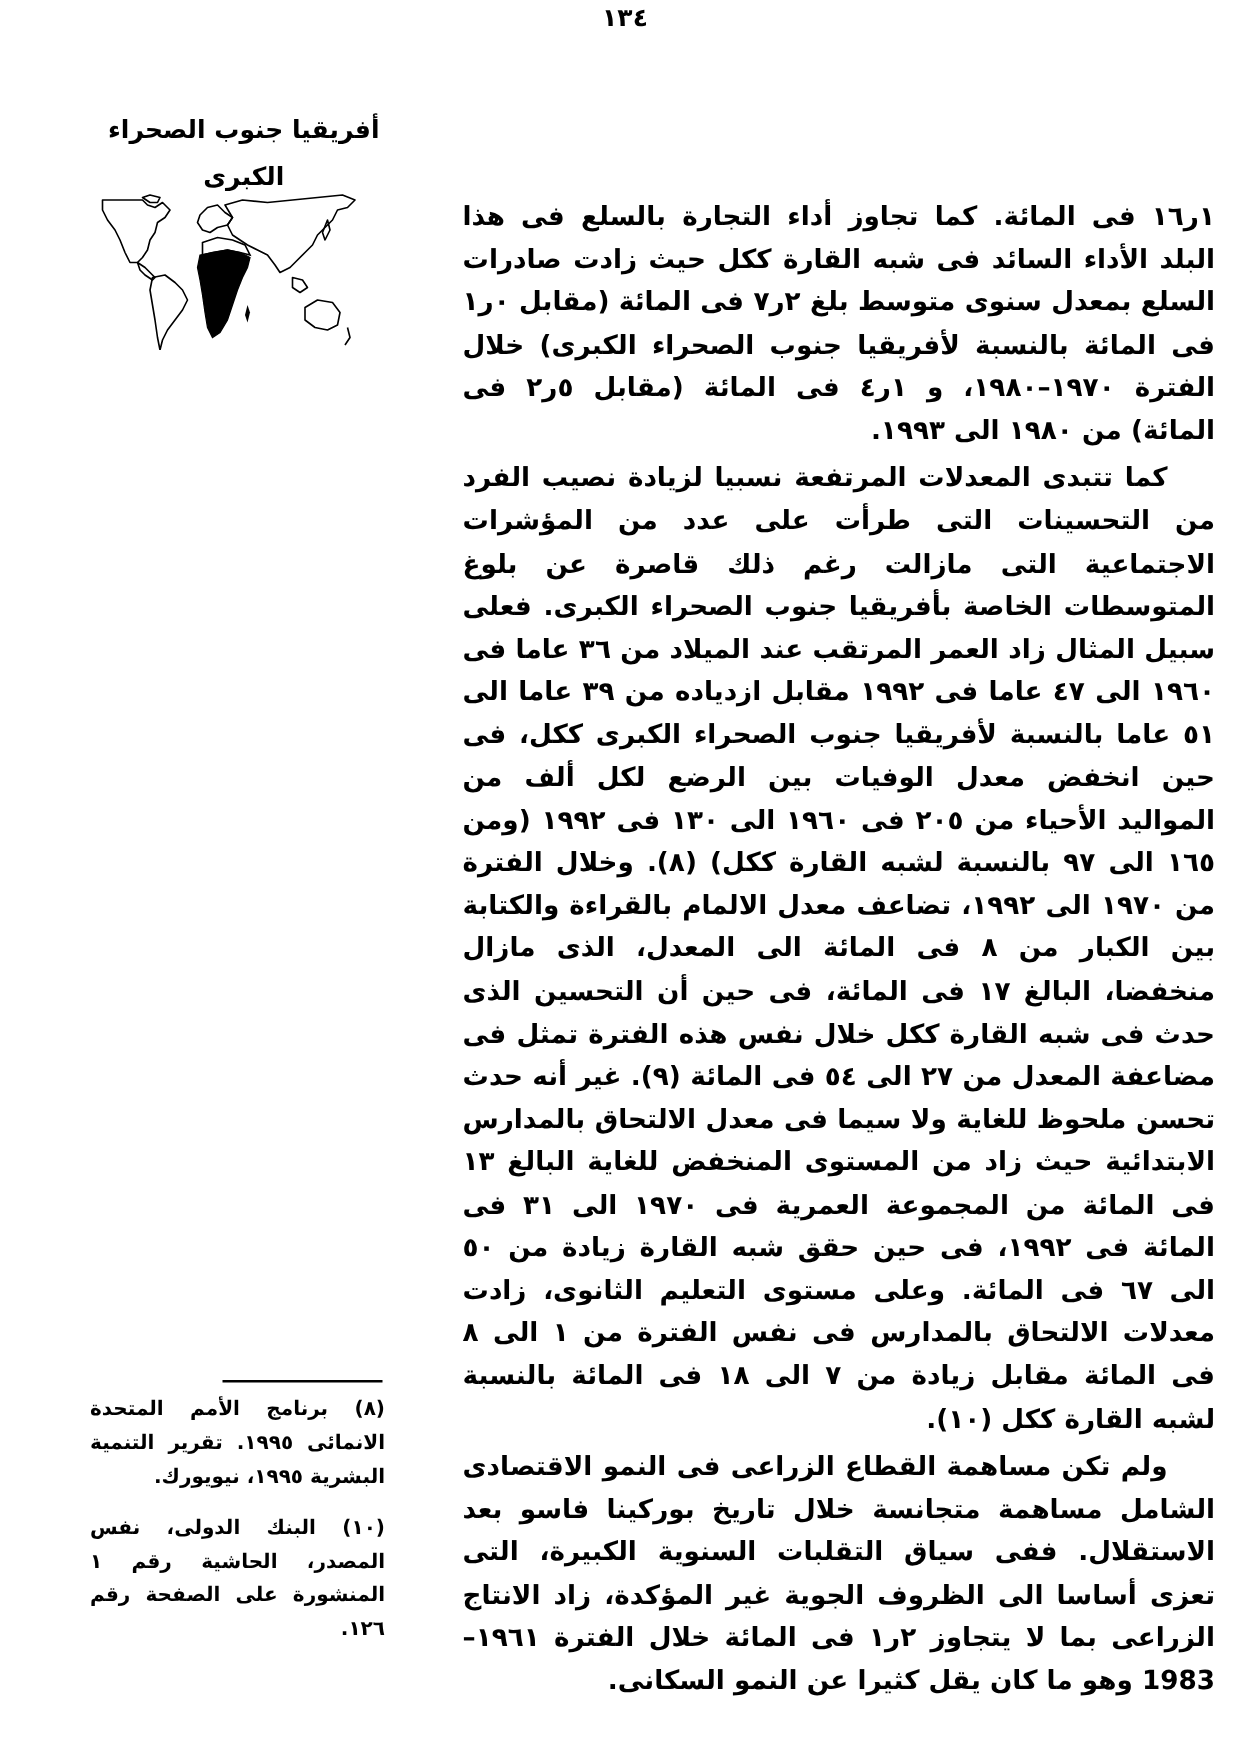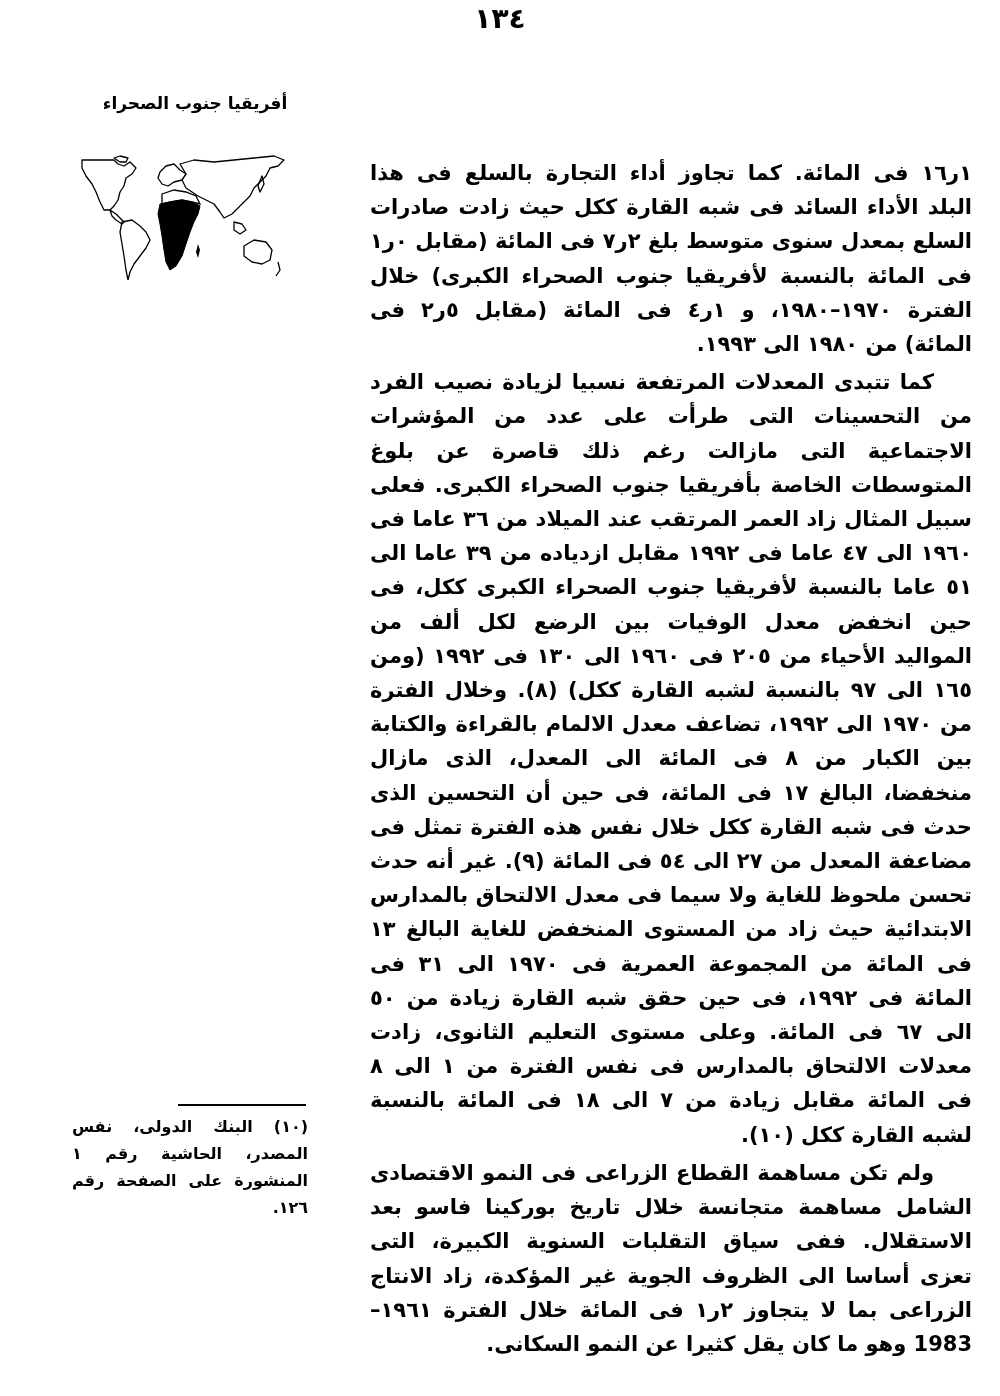--- a/index.html
+++ b/index.html
@@ -2,25 +2,25 @@
 <html><head>
 <meta charset="utf-8">
 <style>
   html, body { margin: 0; padding: 0; background: #ffffff; }
   body {
     width: 1000px; height: 1396px; position: relative; overflow: hidden;
     font-family: "DejaVu Sans", sans-serif; color: #000;
   }
   .page-number {
     position: absolute; top: 2px; left: 0; width: 1000px; text-align: center;
-    font-size: 28px; font-weight: bold; direction: rtl;
+    font-size: 20px; font-weight: bold; direction: rtl;
   }
   .sidebar-title {
     position: absolute; left: 70px; top: 84px; width: 250px;
-    direction: rtl; text-align: center; font-weight: bold; font-size: 17px; line-height: 38px;
+    direction: rtl; text-align: center; font-weight: bold; font-size: 20px; line-height: 38px;
   }
   .map {
     position: absolute; left: 74px; top: 152px; width: 216px; height: 128px;
   }
   .main-text {
     position: absolute; left: 366px; top: 152px; width: 610px;
     direction: rtl; text-align: justify; text-align-last: right;
     font-size: 21px; line-height: 34.2px; font-weight: bold;
   }
   .main-text p { margin: 4px; }
@@ -35,20 +35,21 @@
   }
   .footnotes p { margin: 0 0 14px 0; }
 </style>
 </head>
 <body>
 
 <div class="page-number">١٣٤</div>
 
 <div class="sidebar-title">
   <div>أفريقيا جنوب الصحراء</div>
+  <div>الكبرى</div>
 </div>
 
 <svg class="map" viewBox="0 0 216 128" xmlns="http://www.w3.org/2000/svg">
   <g fill="none" stroke="#000" stroke-width="1.3" stroke-linejoin="round">
 
     <path d="M8,8 L40,8 L44,12 L50,14 L56,10 L62,16 L58,22 L52,26 L50,34 L46,40 L44,48 L40,54 L36,58 L30,58 L26,50 L22,40 L18,32 L12,24 L8,16 Z"></path>
 
     <path d="M40,6 L46,4 L54,6 L52,10 L46,10 Z"></path>
 
     <path d="M36,58 L42,62 L46,66 L50,70 L48,72 L42,68 L38,64 Z"></path>
@@ -75,14 +76,15 @@
 
 <div class="main-text">
   <p>١ر١٦ فى المائة.  كما تجاوز أداء التجارة بالسلع فى هذا البلد الأداء السائد فى شبه القارة ككل حيث زادت صادرات السلع بمعدل سنوى متوسط بلغ ٢ر٧ فى المائة (مقابل ٠ر١ فى المائة بالنسبة لأفريقيا جنوب الصحراء الكبرى) خلال الفترة ١٩٧٠–١٩٨٠، و ١ر٤ فى المائة (مقابل ٥ر٢ فى المائة) من ١٩٨٠ الى ١٩٩٣.</p>
   <p class="indent">كما تتبدى المعدلات المرتفعة نسبيا لزيادة نصيب الفرد من التحسينات التى طرأت على عدد من المؤشرات الاجتماعية التى مازالت رغم ذلك قاصرة عن بلوغ المتوسطات الخاصة بأفريقيا جنوب الصحراء الكبرى.  فعلى سبيل المثال زاد العمر المرتقب عند الميلاد من ٣٦ عاما فى ١٩٦٠ الى ٤٧ عاما فى ١٩٩٢ مقابل ازدياده من ٣٩ عاما الى ٥١ عاما بالنسبة لأفريقيا جنوب الصحراء الكبرى ككل، فى حين انخفض معدل الوفيات بين الرضع لكل ألف من المواليد الأحياء من ٢٠٥ فى ١٩٦٠ الى ١٣٠ فى ١٩٩٢ (ومن ١٦٥ الى ٩٧ بالنسبة لشبه القارة ككل) (٨).  وخلال الفترة من ١٩٧٠ الى ١٩٩٢، تضاعف معدل الالمام بالقراءة والكتابة بين الكبار من ٨ فى المائة الى المعدل، الذى مازال منخفضا، البالغ ١٧ فى المائة، فى حين أن التحسين الذى حدث فى شبه القارة ككل خلال نفس هذه الفترة تمثل فى مضاعفة المعدل من ٢٧ الى ٥٤ فى المائة (٩). غير أنه حدث تحسن ملحوظ للغاية ولا سيما فى معدل الالتحاق بالمدارس الابتدائية حيث زاد من المستوى المنخفض للغاية البالغ ١٣ فى المائة من المجموعة العمرية فى ١٩٧٠ الى ٣١ فى المائة فى ١٩٩٢، فى حين حقق شبه القارة زيادة من ٥٠ الى ٦٧ فى المائة. وعلى مستوى التعليم الثانوى، زادت معدلات الالتحاق بالمدارس فى نفس الفترة من ١ الى ٨ فى المائة مقابل زيادة من ٧ الى ١٨ فى المائة بالنسبة لشبه القارة ككل (١٠).</p>
   <p class="indent">ولم تكن مساهمة القطاع الزراعى فى النمو الاقتصادى الشامل مساهمة متجانسة خلال تاريخ بوركينا فاسو بعد الاستقلال. ففى سياق التقلبات السنوية الكبيرة، التى تعزى أساسا الى الظروف الجوية غير المؤكدة، زاد الانتاج الزراعى بما لا يتجاوز ٢ر١ فى المائة خلال الفترة ١٩٦١–1983 وهو ما كان يقل كثيرا عن النمو السكانى.</p>
 </div>
 
 <div class="footnote-rule"></div>
 
 <div class="footnotes">
+  <p>(٨) برنامج الأمم المتحدة الانمائى ١٩٩٥. تقرير التنمية البشرية ١٩٩٥، نيويورك.</p>
   <p>(١٠) البنك الدولى، نفس المصدر، الحاشية رقم ١ المنشورة على الصفحة رقم ١٢٦.</p>
 </div>
 
 </body></html>

